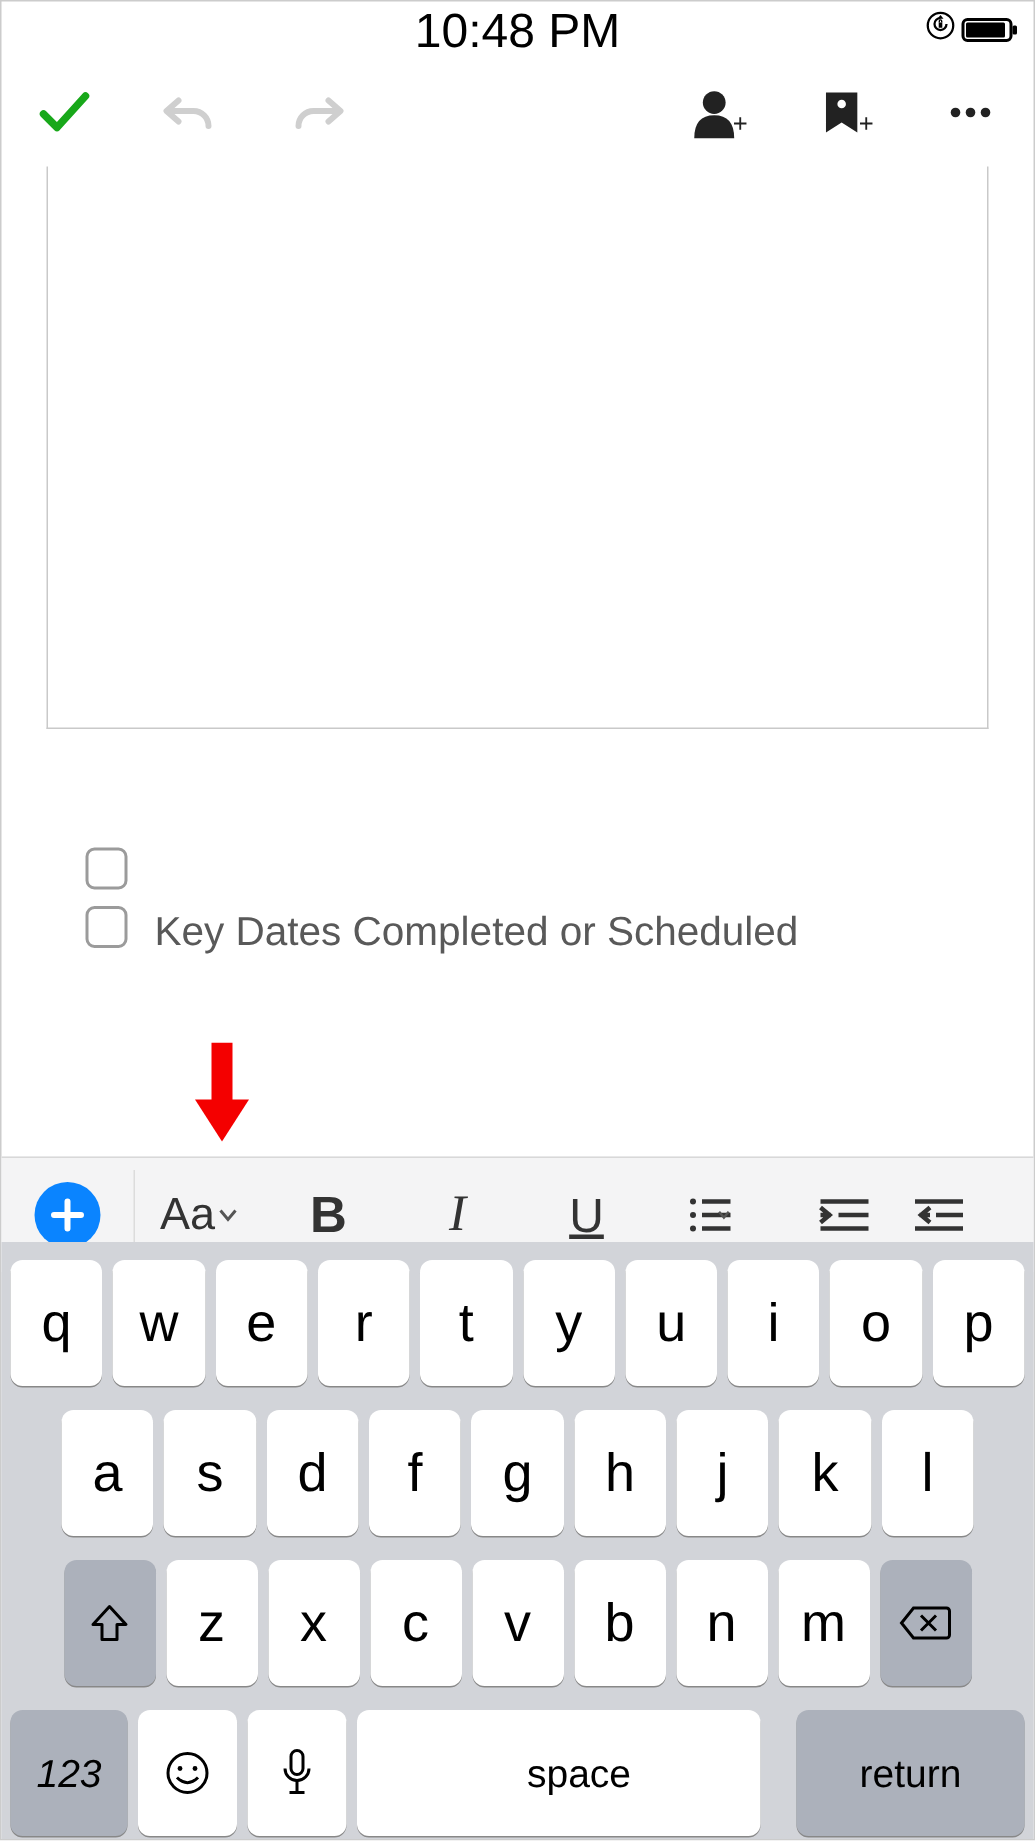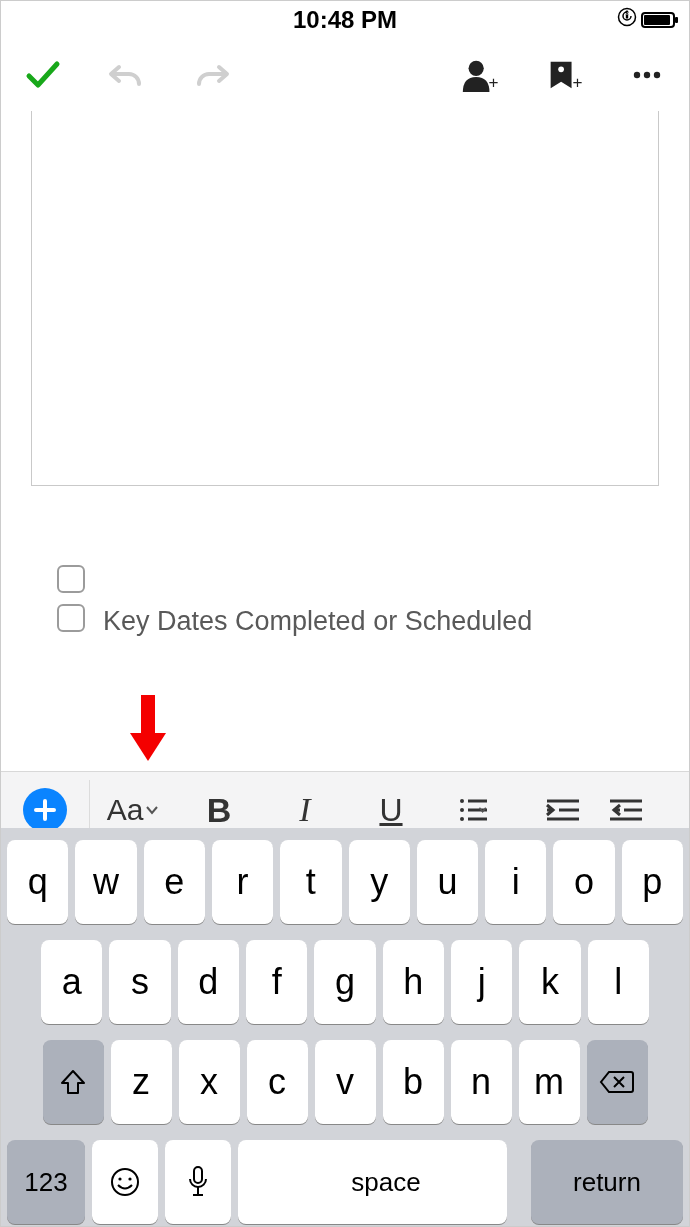--- a/index.html
+++ b/index.html
@@ -1,21 +1,21 @@
 <!DOCTYPE html>
 <html><head>
 <meta charset="utf-8">
 <style>
   * { box-sizing: border-box; margin:0; padding:0; font-family: -apple-system, Helvetica, Arial, sans-serif;}
   html,body{width:690px;height:1227px;overflow:hidden;background:#fff;}
   .screen{width:690px;height:1227px;border:1px solid #ccc;position:relative;display:flex;flex-direction:column;}
 
   
   .status-bar{height:38px;display:flex;align-items:center;justify-content:center;position:relative;}
-  .status-time{font-size:24px;font-weight:700;}
+  .status-time{font-size:32px;font-weight:400;}
   .status-right{position:absolute;right:14px;top:6px;display:flex;align-items:center;gap:4px;}
   .lock-icon{font-size:18px;}
   .battery{width:34px;height:16px;border:2px solid #000;border-radius:4px;position:relative;}
   .battery::after{content:"";position:absolute;right:-5px;top:3px;width:3px;height:6px;background:#000;border-radius:1px;}
   .battery-fill{position:absolute;left:1px;top:1px;bottom:1px;width:26px;background:#000;border-radius:1px;}
 
   
   .toolbar{height:72px;display:flex;align-items:center;padding:0 20px;gap:40px;}
   .toolbar .spacer{flex:1;}
   .tb-btn{width:44px;height:44px;display:flex;align-items:center;justify-content:center;}
@@ -39,21 +39,21 @@
   
   .keyboard{position:absolute;left:0;right:0;top:827px;bottom:0;background:#d2d4d9;padding:12px 6px 8px 6px;display:flex;flex-direction:column;gap:16px;}
   .krow{display:flex;gap:7px;justify-content:center;}
   .key{background:#fff;border-radius:8px;box-shadow:0 1px 0 #888;height:84px;display:flex;align-items:center;justify-content:center;font-size:36px;color:#000;}
   .krow.r1 .key{flex:1;}
   .krow.r2{padding:0 34px;}
   .krow.r2 .key{flex:1;}
   .krow.r3 .key{width:61px;}
   .key.mod{background:#acb1bb;width:86px;}
   .krow.r4 .key{height:84px;}
-  .key-123{background:#acb1bb;width:78px;font-size:26px;}
+  .key-123{background:#acb1bb;width:78px;font-size:26px;font-style:italic;}
   .key-emoji{width:66px;}
   .key-mic{width:66px;}
   .key-space{flex:1;font-size:26px;padding-left:27px;}
   .key-return{background:#acb1bb;width:152px;font-size:26px;margin-left:17px;}
 </style>
 </head>
 <body>
 
 <div class="screen">
 

